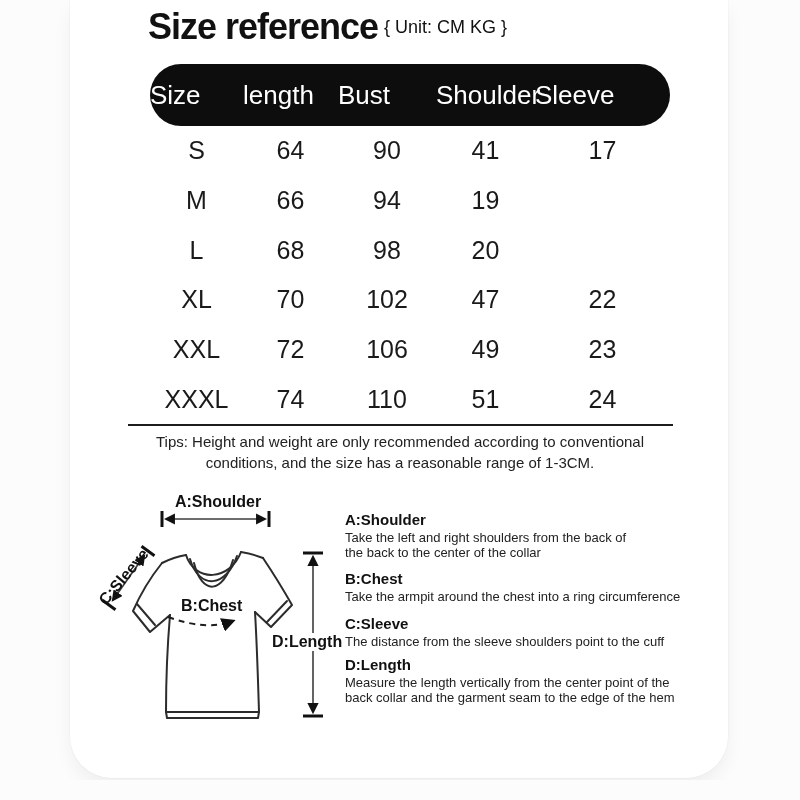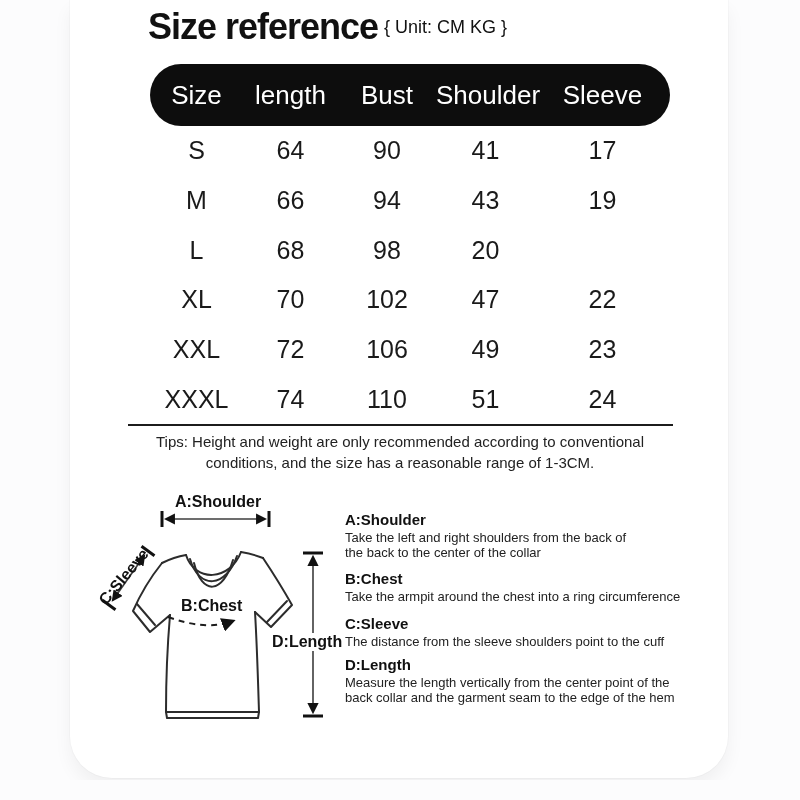--- a/index.html
+++ b/index.html
@@ -33,21 +33,21 @@
     font-size:18px;font-weight:400;color:#111;letter-spacing:0;
   }
   
   .header-pill{
     left:150px;top:64px;width:520px;height:62px;
     background:#0d0d0d;border-radius:31px;
     display:grid;grid-template-columns:93px 95px 98px 99px 135px;
     align-items:center;
   }
   .header-pill .hc{
-    text-align:center;color:#fff;font-size:26px;font-weight:500;
+    text-align:left;color:#fff;font-size:26px;font-weight:500;
   }
   .table-body{
     left:150px;top:126px;width:520px;height:298px;
     display:grid;grid-template-rows:repeat(6,1fr);
   }
   .trow{
     display:grid;grid-template-columns:93px 95px 98px 99px 135px;
     align-items:center;
   }
   .trow .tc{
@@ -103,21 +103,20 @@
       <div class="tc">S</div>
       <div class="tc">64</div>
       <div class="tc">90</div>
       <div class="tc">41</div>
       <div class="tc">17</div>
     </div>
     <div class="trow">
       <div class="tc">M</div>
       <div class="tc">66</div>
       <div class="tc">94</div>
-      <div class="tc">43</div>
       <div class="tc">19</div>
     </div>
     <div class="trow">
       <div class="tc">L</div>
       <div class="tc">68</div>
       <div class="tc">98</div>
       <div class="tc">20</div>
     </div>
     <div class="trow">
       <div class="tc">XL</div>

